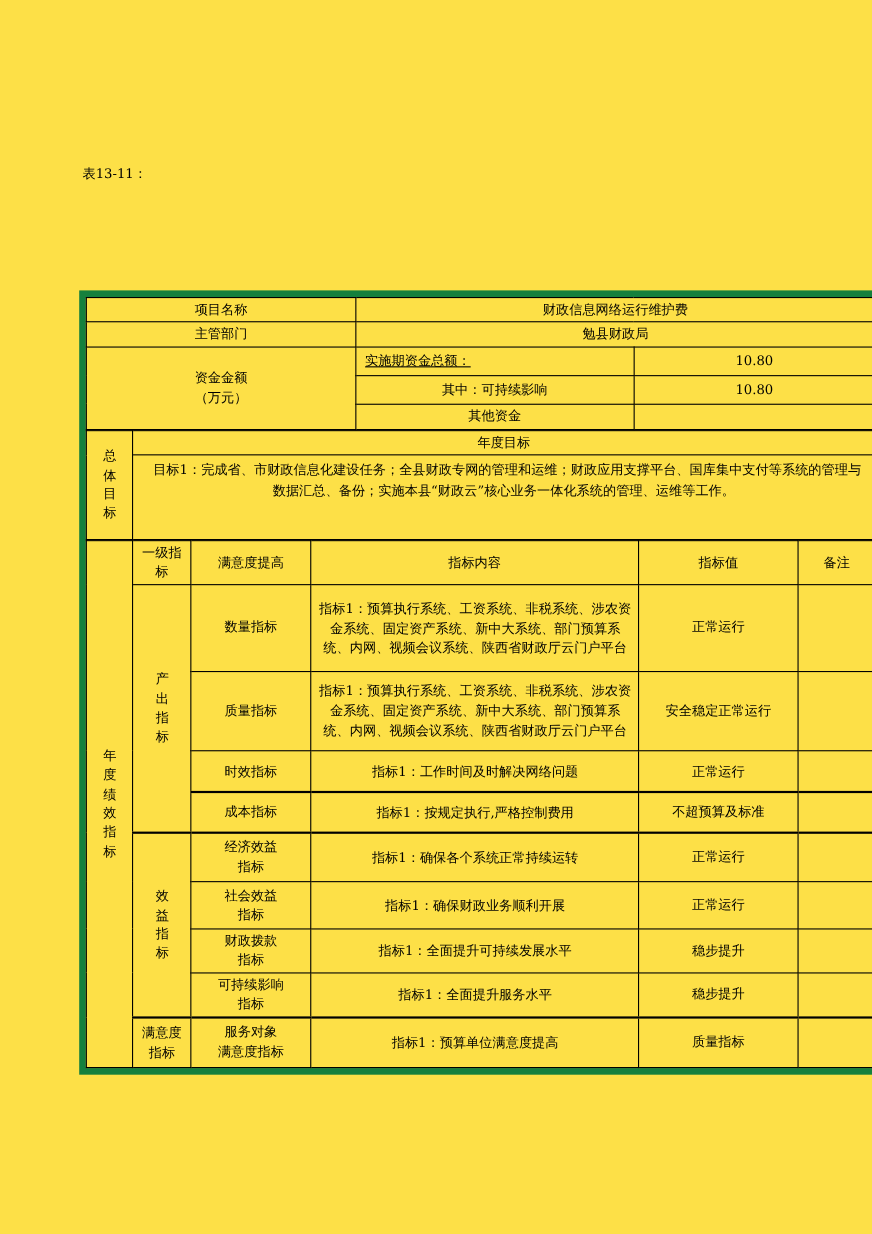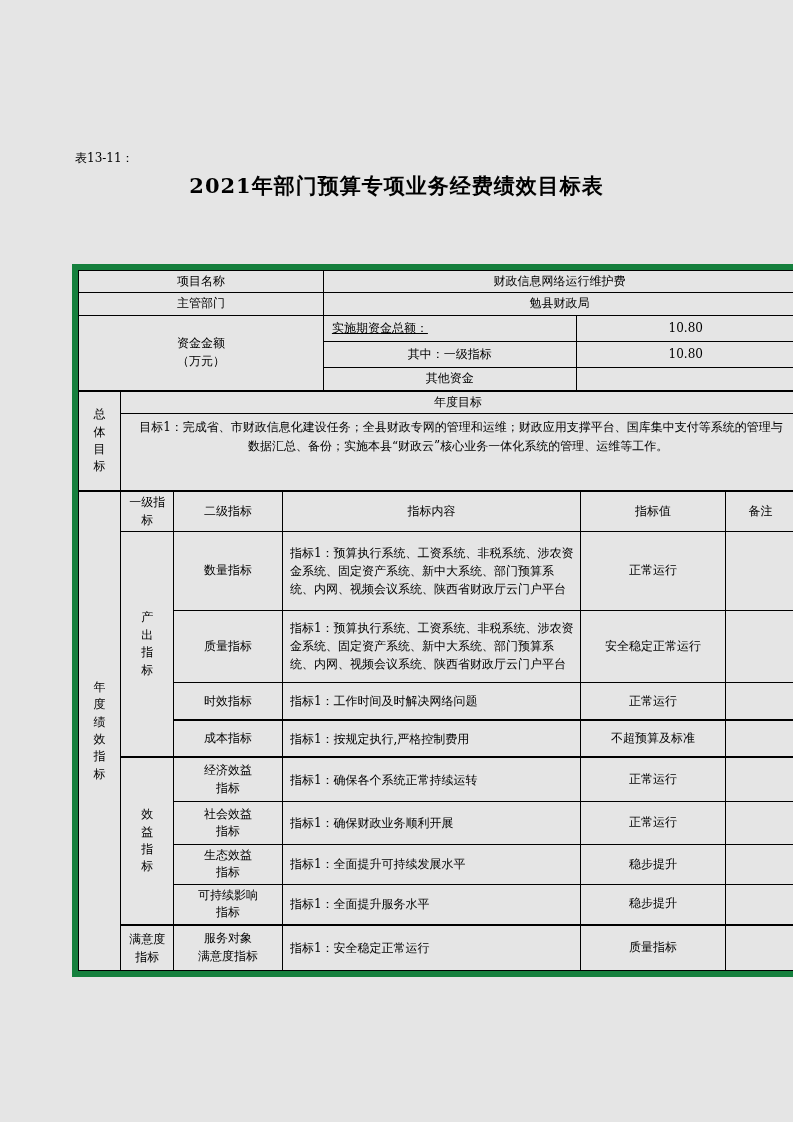--- a/index.html
+++ b/index.html
@@ -1,21 +1,21 @@
 <!DOCTYPE html>
 <html><head>
 <meta charset="utf-8">
 <style>
   * { box-sizing: border-box; margin: 0; padding: 0; }
   html, body { background: #888; }
   .page {
     position: relative;
     width: 793px; height: 1122px;
     margin: 0 auto;
-    background: #e5e5e5;
+    background: #fde047;
     font-family: "DejaVu Serif", "Liberation Serif", serif;
     color: #000;
     overflow: hidden;
   }
   .sheet-label {
     position: absolute; left: 75px; top: 150px;
     font-size: 12px;
   }
   .doc-title {
     position: absolute; left: 0; top: 172px; width: 100%;
@@ -36,44 +36,43 @@
     line-height: 1.45;
     padding: 2px 3px;
     overflow: hidden;
   }
   td.left { text-align: left; padding-left: 8px; text-decoration: underline; }
   td.prewrap { white-space: pre-line; }
   .vstack {
     width: 1.05em; margin: 0 auto;
     word-break: break-all;
     line-height: 1.45;
-    text-align: center;
+    text-align: right;
   }
   .goal-text {
     text-align: center;
     vertical-align: top;
     padding: 4px 8px 4px 8px;
     text-indent: 6px;
     line-height: 1.6;
   }
   .content-cell {
-    text-align: left;
+    text-align: center;
     padding: 3px 6px 3px 7px;
     line-height: 1.5;
   }
   tr.thick-top td { border-top-width: 2px; }
   .breakall { word-break: break-all; line-height: 1.5; }
 </style>
 </head>
 <body>
 
 <div class="page">
 
   <div class="sheet-label">表13-11：</div>
-  <div class="doc-title">2021年部门预算专项业务经费绩效目标表</div>
 
   <div class="table-wrap">
 
     <table>
       <colgroup>
           <col style="width:221px">
           <col style="width:228px">
           <col style="width:198px">
         </colgroup>
       <tbody>
@@ -85,21 +84,21 @@
         <td>主管部门</td>
         <td colspan="2">勉县财政局</td>
       </tr>
       <tr style="height:26px">
         <td rowspan="3" class="prewrap">资金金额
 （万元）</td>
         <td class="left">实施期资金总额：</td>
         <td>10.80</td>
       </tr>
       <tr style="height:26px">
-        <td>其中：一级指标</td>
+        <td>其中：可持续影响</td>
         <td>10.80</td>
       </tr>
       <tr style="height:23px">
         <td>其他资金</td>
         <td></td>
       </tr>
     </tbody>
       </table>
 
     <table>
@@ -128,21 +127,21 @@
         <col style="width:269px">
           <col style="width:131px">
           <col style="width:63px">
       </colgroup>
       <tbody>
           <tr style="height:29px">
         <td rowspan="10">
           <div class="vstack">年度绩效指标</div>
         </td>
         <td>一级指标</td>
-        <td>二级指标</td>
+        <td>满意度提高</td>
         <td>指标内容</td>
         <td>指标值</td>
         <td>备注</td>
       </tr>
 
       <tr style="height:79px">
         <td rowspan="4">
           <div class="vstack">产出指标</div>
         </td>
         <td class="prewrap">数量指标</td>
@@ -180,39 +179,39 @@
         <td></td>
       </tr>
       <tr style="height:43px">
         <td class="prewrap">社会效益
 指标</td>
         <td class="content-cell">指标1：确保财政业务顺利开展</td>
         <td>正常运行</td>
         <td></td>
       </tr>
       <tr style="height:35px">
-        <td class="prewrap">生态效益
+        <td class="prewrap">财政拨款
 指标</td>
         <td class="content-cell">指标1：全面提升可持续发展水平</td>
         <td>稳步提升</td>
         <td></td>
       </tr>
       <tr style="height:37px">
         <td class="prewrap">可持续影响
 指标</td>
         <td class="content-cell">指标1：全面提升服务水平</td>
         <td>稳步提升</td>
         <td></td>
       </tr>
 
       <tr style="height:46px" class="thick-top">
         <td class="breakall">满意度指标</td>
         <td class="prewrap">服务对象
 满意度指标</td>
-        <td class="content-cell">指标1：安全稳定正常运行</td>
+        <td class="content-cell">指标1：预算单位满意度提高</td>
         <td>质量指标</td>
         <td></td>
       </tr>
     </tbody>
       </table>
 
   </div>
 </div>
 
 </body></html>

